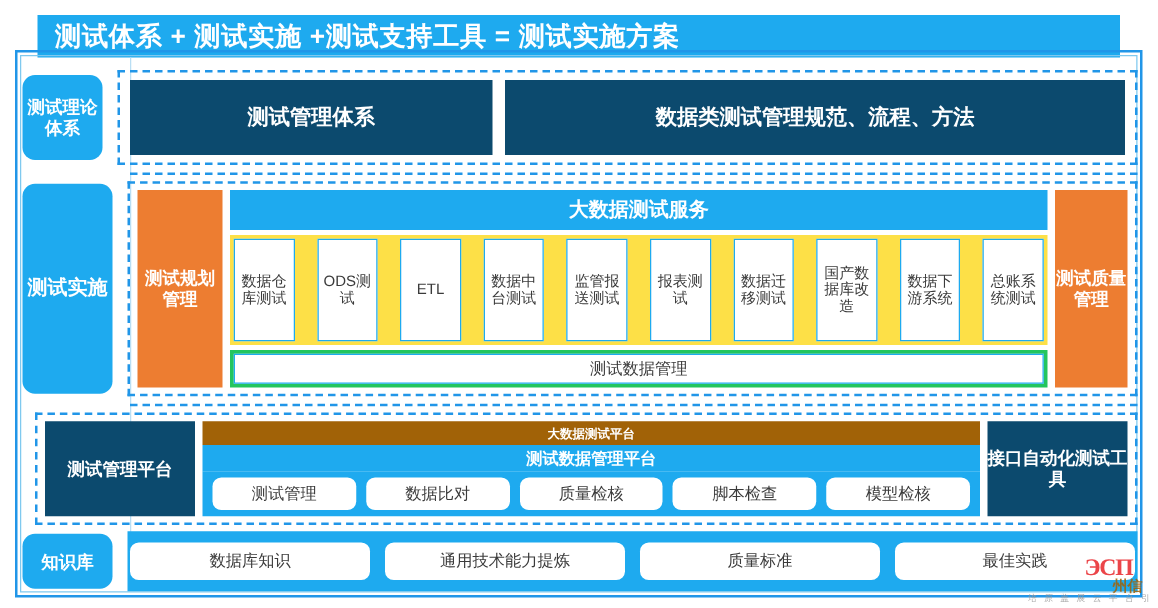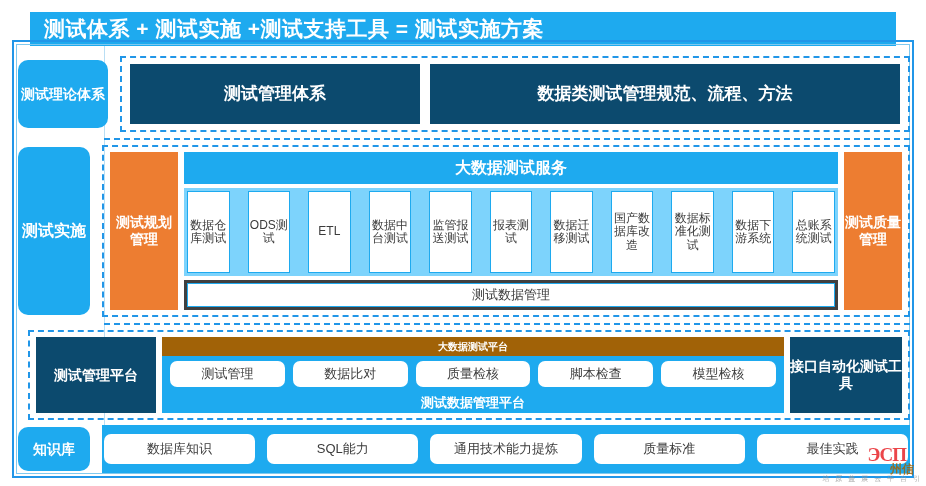--- a/index.html
+++ b/index.html
@@ -122,21 +122,21 @@
     font-size: 13px;
     display: flex;
     align-items: center;
     justify-content: center;
     text-align: center;
     line-height: 1.2;
   }
 
   
   #band1 { left: 16px; top: 56px; width: 894px; height: 76px; }
-  #band1 .row-label { width: 90px; margin-left: 2px; margin-top: 4px; margin-bottom: 4px; }
+  #band1 .row-label { width: 64px; margin-left: 2px; margin-top: 4px; margin-bottom: 4px; }
   #band1 .dashed {
     margin-left: 12px; flex: 1; padding: 6px 8px;
     display: flex; gap: 10px;
   }
   #band1 .bluebox { font-size: 17px; }
   #b1box1 { flex: 0 0 290px; }
   #b1box2 { flex: 1; }
 
   
   #band2 { left: 16px; top: 145px; width: 894px; height: 172px; }
@@ -148,28 +148,28 @@
   #bd-plan { flex: 0 0 68px; border-radius: 0; }
   #bd-center { flex: 1; display: flex; flex-direction: column; gap: 4px; }
   #bd-quality { flex: 0 0 58px; border-radius: 0; }
 
   #svc-header {
     background: #1eaaef; color: #fff; font-weight: bold; font-size: 16px;
     height: 32px; display: flex; align-items: center; justify-content: center;
   }
   #svc-cells {
     flex: 1;
-    background: #7dd3fc;
+    background: #fde047;
     display: flex;
     padding: 3px;
     gap: 18px;
   }
   #svc-cells .whitechip { flex: 1 1 0; }
   #svc-footer {
-    background: #404040;
+    background: #22c55e;
     padding: 3px;
     height: 30px;
   }
   #svc-footer .whitechip {
     width: 100%; height: 100%; font-size: 13px;
   }
 
   
   #band3 { left: 16px; top: 330px; width: 894px; height: 90px; }
   #band3 .row-label { width: 72px; margin-left: 2px; margin-top: 3px; margin-bottom: 3px; }
@@ -269,21 +269,20 @@
 
         <div id="svc-cells">
           <div class="whitechip">数据仓库测试</div>
           <div class="whitechip">ODS测试</div>
           <div class="whitechip">ETL</div>
           <div class="whitechip">数据中台测试</div>
           <div class="whitechip">监管报送测试</div>
           <div class="whitechip">报表测试</div>
           <div class="whitechip">数据迁移测试</div>
           <div class="whitechip">国产数据库改造</div>
-          <div class="whitechip">数据标准化测试</div>
           <div class="whitechip">数据下游系统</div>
           <div class="whitechip">总账系统测试</div>
         </div>
 
         <div id="svc-footer">
           <div class="whitechip">测试数据管理</div>
         </div>
       </div>
 
       <div class="orangebox" id="bd-quality">测试质量管理</div>
@@ -292,39 +291,38 @@
 
   <div class="hsep" style="left:104px; top:323px; width:806px;"></div>
 
   <div class="band" id="band3">
     <div class="dashed">
 
       <div class="bluebox" id="b3-mgmt">测试管理平台</div>
 
       <div id="b3-center">
         <div id="b3-plat-title">大数据测试平台</div>
+        <div id="b3-foot">测试数据管理平台</div>
         <div id="b3-chips">
           <div class="whitepill">测试管理</div>
           <div class="whitepill">数据比对</div>
           <div class="whitepill">质量检核</div>
           <div class="whitepill">脚本检查</div>
           <div class="whitepill">模型检核</div>
         </div>
-        <div id="b3-foot">测试数据管理平台</div>
       </div>
 
       <div class="bluebox" id="b3-api">接口自动化测试工具</div>
     </div>
   </div>
 
   <div class="band" id="band4">
     <div class="row-label">知识库</div>
     <div class="strip">
       <div class="whitepill">数据库知识</div>
-      <div class="whitepill">SQL能力</div>
       <div class="whitepill">通用技术能力提炼</div>
       <div class="whitepill">质量标准</div>
       <div class="whitepill">最佳实践</div>
     </div>
   </div>
 
   <div id="watermark">
     <div id="wm-red">ЭСП</div>
     <div id="wm-blue">州信</div>
     <div id="wm-gray">培 原 盖 展 云 平 台 引</div>

